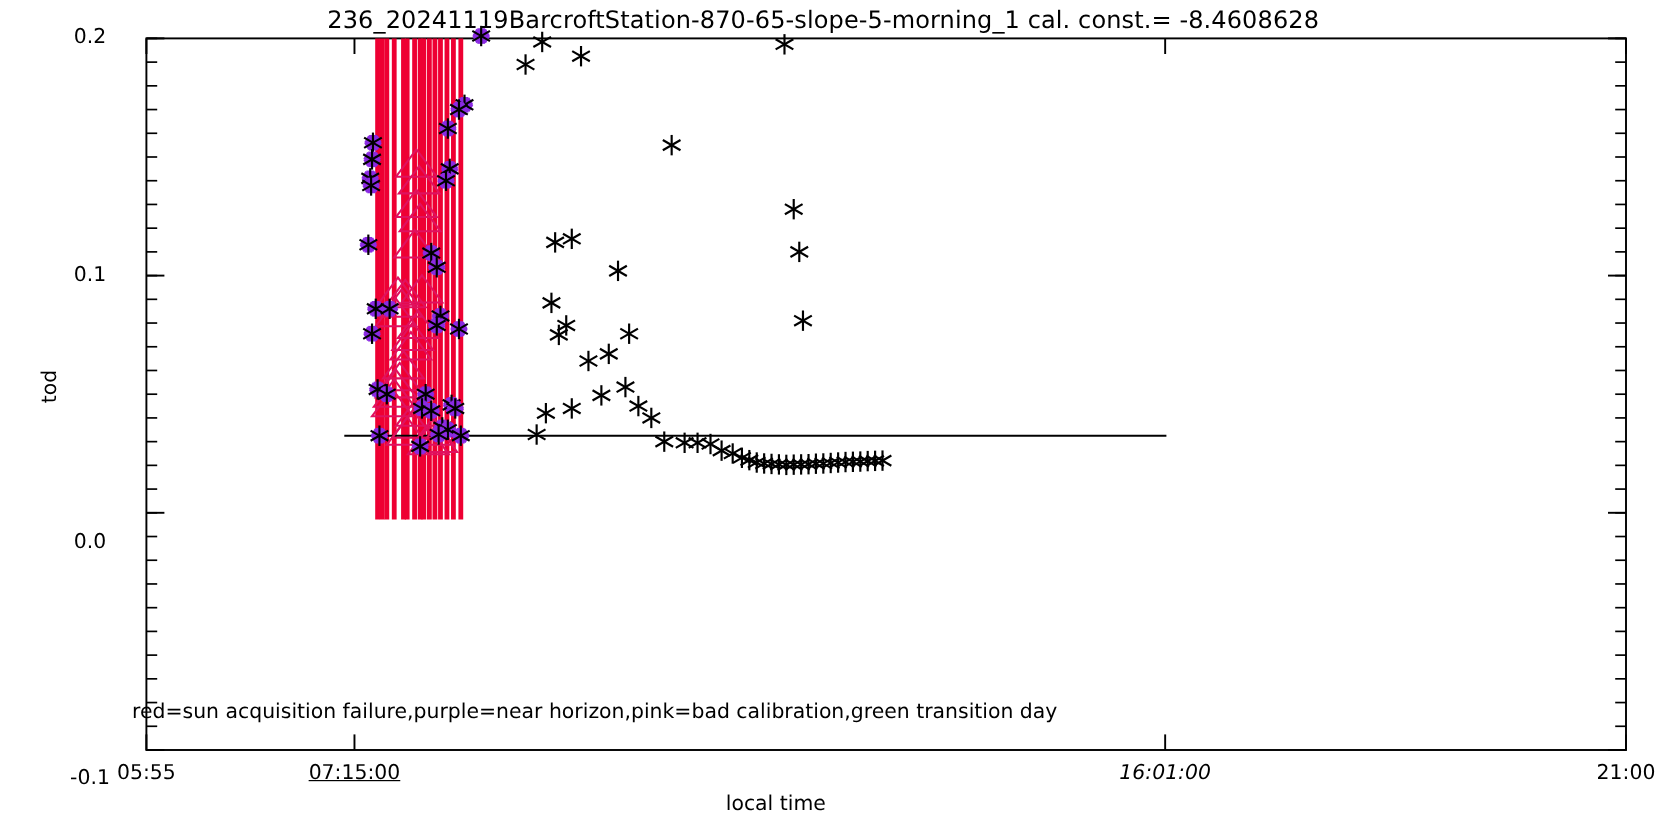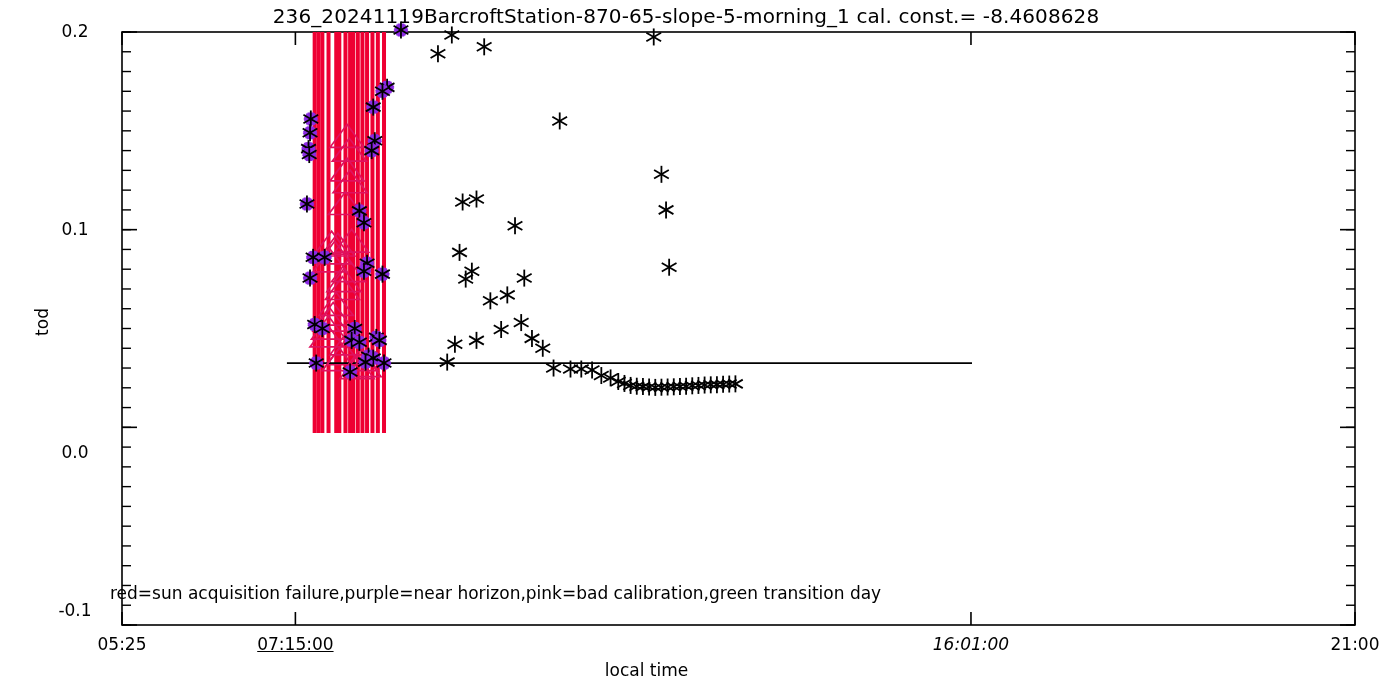--- a/index.html
+++ b/index.html
@@ -501,22 +501,22 @@
         <line x1="729.2524999999999" y1="375.5443333333333" x2="729.2524999999999" y2="392.5443333333333" stroke="#000000" stroke-width="1.8" stroke-linecap="butt"></line>
         <line x1="736.6137159321677" y1="379.7943333333333" x2="721.8912840678322" y2="388.2943333333333" stroke="#000000" stroke-width="1.8" stroke-linecap="butt"></line>
         <line x1="736.6137159321677" y1="388.2943333333333" x2="721.8912840678322" y2="379.7943333333333" stroke="#000000" stroke-width="1.8" stroke-linecap="butt"></line>
         <line x1="735.4175" y1="375.3466666666667" x2="735.4175" y2="392.3466666666667" stroke="#000000" stroke-width="1.8" stroke-linecap="butt"></line>
         <line x1="742.7787159321678" y1="379.5966666666667" x2="728.0562840678323" y2="388.0966666666667" stroke="#000000" stroke-width="1.8" stroke-linecap="butt"></line>
         <line x1="742.7787159321678" y1="388.0966666666667" x2="728.0562840678323" y2="379.5966666666667" stroke="#000000" stroke-width="1.8" stroke-linecap="butt"></line>
       </g>
   </svg>
 
   <div id="tick-labels">
-      <div class="txt xtick-label" style="left: 42px;">05:25</div>
+      <div class="txt xtick-label" style="left: 42px;">05:55</div>
       <div class="txt xtick-label" style="left: 215.391px; text-decoration: underline;">07:15:00</div>
       <div class="txt xtick-label" style="left: 890.967px; font-style: italic;">16:01:00</div>
       <div class="txt xtick-label" style="left: 1275px;">21:00</div>
       <div class="txt ytick-label" style="left: 40px; top: 21px;">0.2</div>
       <div class="txt ytick-label" style="left: 40px; top: 218.667px;">0.1</div>
       <div class="txt ytick-label" style="left: 40px; top: 416.333px; margin-top: 26px;">0.0</div>
-      <div class="txt ytick-label" style="left: 40px; top: 600px;">-0.1</div>
+      <div class="txt ytick-label" style="left: 40px; top: 638px;">-0.1</div>
     </div>
 </div>
 
 </body></html>

